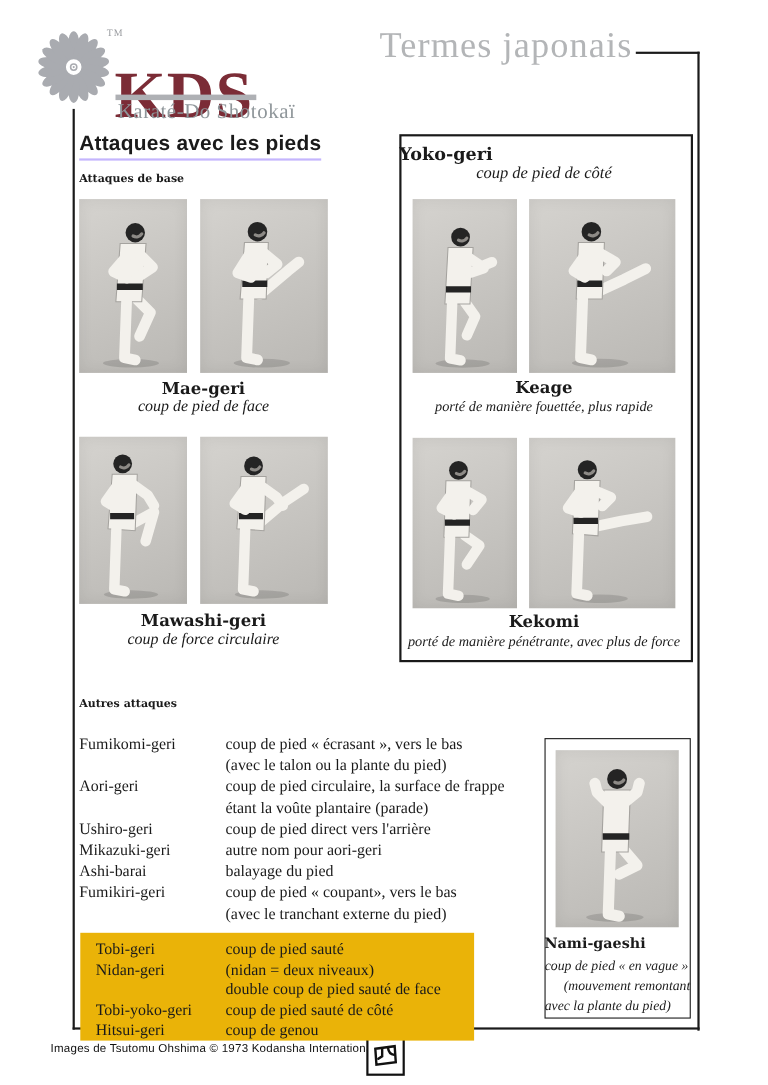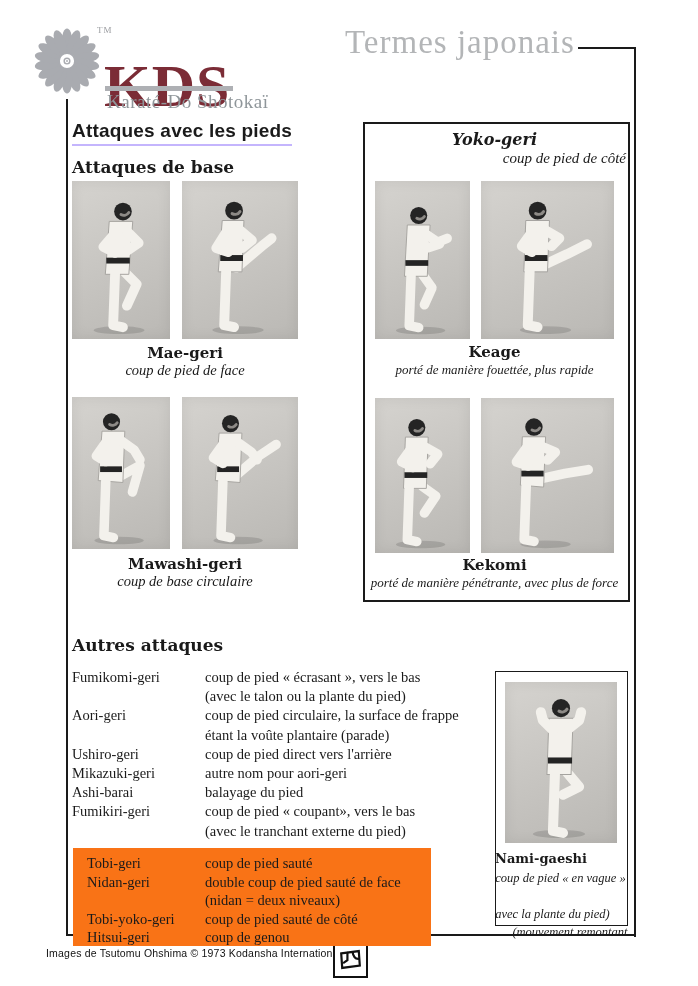--- a/index.html
+++ b/index.html
@@ -12,44 +12,44 @@
   .brand{font-family:"Liberation Serif",serif;font-weight:bold;font-size:60px;line-height:1;
          color:#7b2c36;letter-spacing:1px;margin-top:28px;}
   .tm{font-family:"Liberation Serif",serif;font-size:9px;color:#9a9ca0;letter-spacing:1px;}
   .brand-bar{background:#aeb0b4;}
   .brand-sub{font-family:"Liberation Serif",serif;font-size:19px;color:#8f969a;letter-spacing:.5px;}
   .page-title{font-family:"Liberation Serif",serif;font-size:33px;color:#b3b5b7;letter-spacing:1px;}
 
   
   .h-main{font-family:"Liberation Sans",sans-serif;font-weight:bold;font-size:19px;
           border-bottom:2px solid #c4b5fd;padding-bottom:2px;letter-spacing:.2px;}
-  .h-sub{font-family:"DejaVu Serif",serif;font-weight:bold;font-size:17px;}
+  .h-sub{font-family:"DejaVu Serif",serif;font-weight:bold;font-size:10px;}
 
   
   .photo{position:absolute;background:linear-gradient(155deg,#d5d3cf 0%,#c6c4c0 55%,#bab8b4 100%);
          box-shadow:inset 0 0 14px rgba(0,0,0,.08);}
   .photo svg{width:100%;height:100%;display:block;}
 
   
   .cap{position:absolute;text-align:center;}
   .cap .nm{font-family:"DejaVu Serif",serif;font-weight:bold;font-size:15px;line-height:18px;}
   .cap .ds{font-family:"Liberation Serif",serif;font-style:italic;font-size:14.5px;line-height:17px;white-space:nowrap;}
 
   
   .kbox{position:absolute;border:2px solid #1a1a1a;background:#fff;}
-  .kbox-title{font-family:"DejaVu Serif",serif;font-weight:bold;font-size:16px;text-align:center;line-height:19px;font-style:italic;}
-  .kbox-sub{font-family:"Liberation Serif",serif;font-style:italic;font-size:15px;text-align:right;line-height:18px;}
+  .kbox-title{font-family:"DejaVu Serif",serif;font-weight:bold;font-size:16px;line-height:19px;}
+  .kbox-sub{font-family:"Liberation Serif",serif;font-style:italic;font-size:15px;text-align:center;line-height:18px;}
 
   
   .defrow{display:flex;font-size:14.5px;line-height:19.2px;}
   .defrow .term{width:133px;flex:none;white-space:nowrap;}
   .defrow .defs div{white-space:nowrap;}
   .deflist{position:absolute;font-family:"Liberation Serif",serif;}
 
-  .graybox{position:absolute;background:#f97316;z-index:5;}
+  .graybox{position:absolute;background:#eab308;z-index:5;}
 
   
   .nami-name{font-family:"DejaVu Serif",serif;font-weight:bold;font-size:13px;text-align:left;line-height:18px;}
   .nami-ds{font-family:"Liberation Serif",serif;font-style:italic;font-size:12.5px;text-align:center;line-height:18px;white-space:nowrap;}
 
   .footer-credit{font-family:"Liberation Sans",sans-serif;font-size:10.5px;color:#111;letter-spacing:.2px;}
   .kanji-box{position:absolute;border:2px solid #111;background:#fff;display:flex;align-items:center;justify-content:center;}
 </style>
 </head>
 <body>
@@ -148,21 +148,21 @@
         <line x1="26" y1="76" x2="49" y2="76" stroke="#242424" stroke-width="6"></line>
         <polyline points="32,88 30,146 40,148" fill="none" stroke="#f3f1ec" stroke-width="10" stroke-linecap="round" stroke-linejoin="round"></polyline>
         <polyline points="32,50 22,64 32,70" fill="none" stroke="#f3f1ec" stroke-width="10" stroke-linecap="round" stroke-linejoin="round"></polyline>
         <polyline points="48,48 62,58 68,66" fill="none" stroke="#f3f1ec" stroke-width="10" stroke-linecap="round" stroke-linejoin="round"></polyline>
         <circle cx="40" cy="28" r="9" fill="#242424"></circle>
         <path d="M38,31 a6,6 0 0 0 8,-2" fill="none" stroke="#8d8a86" stroke-width="3" stroke-linecap="round"></path>
       </svg>
     </div>
   <div class="cap" style="left:72px;top:555px;width:226px;">
     <div class="nm">Mawashi-geri</div>
-    <div class="ds">coup de base circulaire</div>
+    <div class="ds">coup de force circulaire</div>
   </div>
 
   <div class="kbox" style="left:363px;top:122px;width:263px;height:476px;"></div>
   <div class="abs kbox-title" style="left:363px;top:130px;width:263px;">Yoko-geri</div>
   <div class="abs kbox-sub" style="left:363px;top:149px;width:263px;">coup de pied de côté</div>
 
   <div class="photo" style="left:375px;top:181px;width:95px;height:158px;">
       <svg viewBox="0 0 100 160" preserveAspectRatio="xMidYMax meet">
         <ellipse cx="48" cy="151" rx="26" ry="4" fill="rgba(0,0,0,0.13)"></ellipse>
         <polyline points="50,92 60,106 52,124" fill="none" stroke="#f3f1ec" stroke-width="10" stroke-linecap="round" stroke-linejoin="round"></polyline>
@@ -272,22 +272,22 @@
     <div class="deflist" style="position:relative;left:14px;top:6px;font-size:14.5px;">
       <div class="defrow" style="line-height:18.6px;">
         <div class="term" style="width:118px;">Tobi-geri</div>
         <div class="defs">
           <div>coup de pied sauté</div>
         </div>
       </div>
       <div class="defrow" style="line-height:18.6px;">
         <div class="term" style="width:118px;">Nidan-geri</div>
         <div class="defs">
+          <div>(nidan = deux niveaux)</div>
           <div>double coup de pied sauté de face</div>
-          <div>(nidan = deux niveaux)</div>
         </div>
       </div>
       <div class="defrow" style="line-height:18.6px;">
         <div class="term" style="width:118px;">Tobi-yoko-geri</div>
         <div class="defs">
           <div>coup de pied sauté de côté</div>
         </div>
       </div>
       <div class="defrow" style="line-height:18.6px;">
         <div class="term" style="width:118px;">Hitsui-geri</div>
@@ -307,21 +307,21 @@
         <line x1="37" y1="78" x2="61" y2="78" stroke="#242424" stroke-width="6"></line>
         <polyline points="44,90 42,148 52,150" fill="none" stroke="#f3f1ec" stroke-width="10" stroke-linecap="round" stroke-linejoin="round"></polyline>
         <polyline points="42,48 32,38 30,30" fill="none" stroke="#f3f1ec" stroke-width="10" stroke-linecap="round" stroke-linejoin="round"></polyline>
         <polyline points="58,46 68,38 70,30" fill="none" stroke="#f3f1ec" stroke-width="10" stroke-linecap="round" stroke-linejoin="round"></polyline>
         <circle cx="50" cy="26" r="9" fill="#242424"></circle>
         <path d="M48,29 a6,6 0 0 0 8,-2" fill="none" stroke="#8d8a86" stroke-width="3" stroke-linecap="round"></path>
       </svg>
     </div>
   <div class="abs nami-name" style="left:495px;top:850px;width:131px;">Nami-gaeshi</div>
   <div class="abs nami-ds" style="left:495px;top:869px;width:131px;">coup de pied « en vague »</div>
-  <div class="abs nami-ds" style="left:495px;top:887px;width:150px;margin-top:36px;">(mouvement remontant</div>
+  <div class="abs nami-ds" style="left:495px;top:887px;width:150px;">(mouvement remontant</div>
   <div class="abs nami-ds" style="left:495px;top:905px;width:115px;">avec la plante du pied)</div>
 
   <div class="abs footer-credit" style="left:46px;top:947px;">Images de Tsutomu Ohshima © 1973 Kodansha International  Ltd</div>
   <div class="kanji-box" style="left:333px;top:941px;width:31px;height:33px;">
     <svg width="25" height="25" viewBox="0 0 24 24" style="transform:rotate(-4deg);">
       <g fill="none" stroke="#111" stroke-width="2.1" stroke-linecap="round">
         <path d="M3.5,5.5 L20.5,4.5 L20.5,18.5 L3.5,19.5 Z"></path>
         <path d="M9.5,5.5 L9,12.5 L5.5,14.5"></path>
         <path d="M14.5,5 C14.8,9.5 16.5,11.5 19.5,12"></path>
       </g>

